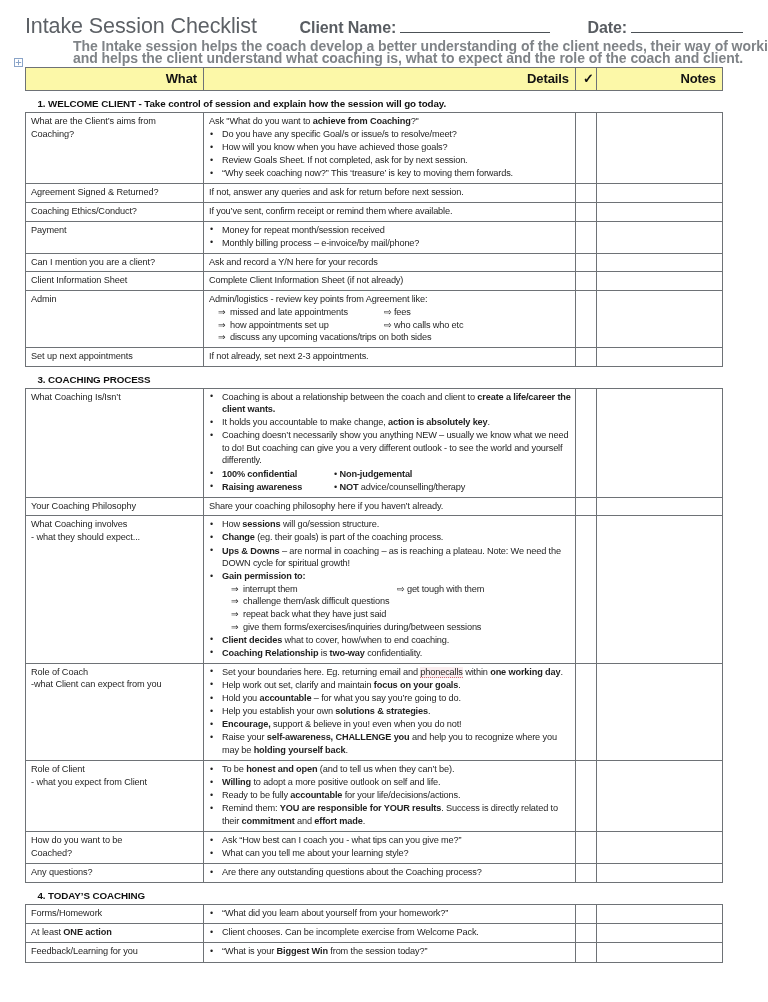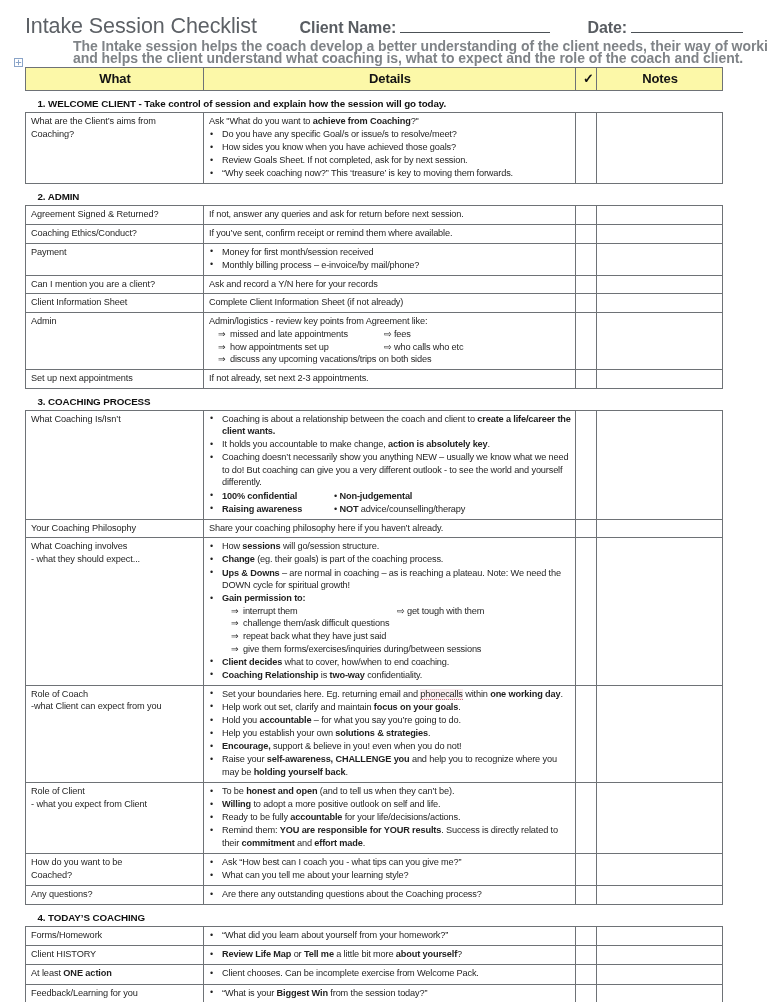--- a/index.html
+++ b/index.html
@@ -115,21 +115,21 @@
   col.c-det    { width: 372px; }
   col.c-chk    { width: 21px; }
   col.c-notes  { width: 126px; }
 
   
   tr.head-row th {
     background: #fcf8a8;
     font-size: 13px;
     font-weight: 700;
     padding: 2px 6px 3px 7px;
-    text-align: center;
+    text-align: right;
     line-height: 17px;
     color: #131313;
     letter-spacing: -0.1px;
   }
   th.th-chk { text-align: center; padding-left: 0; padding-right: 0; font-size: 12px; }
 
   
   tr.section-row td {
     border-left: none;
     border-right: none;
@@ -257,49 +257,46 @@
 
       <tr class="section-row">
         <td colspan="4">1. WELCOME CLIENT - Take control of session and explain how the session will go today.</td>
       </tr>
       <tr>
         <td class="what">What are the Client’s aims from Coaching?</td>
         <td class="det">
           <div class="lead">Ask "What do you want to <b>achieve from Coaching</b>?"</div>
           <ul class="b">
             <li>Do you have any specific  Goal/s or issue/s to resolve/meet?</li>
-            <li>How sides  you know when you have achieved  those goals?</li>
+            <li>How will  you know when you have achieved  those goals?</li>
             <li>Review Goals Sheet. If not completed, ask for by next session.</li>
             <li>“Why seek  coaching  now?” This ‘treasure’  is key to moving them forwards.</li>
           </ul>
         </td>
         <td class="chk"></td>
         <td class="notes"></td>
       </tr>
 
-      <tr class="section-row">
-        <td colspan="4">2. ADMIN</td>
-      </tr>
       <tr>
         <td class="what">Agreement Signed &amp; Returned?</td>
         <td class="det">If not, answer any queries and ask for return before next session.</td>
         <td class="chk"></td>
         <td class="notes"></td>
       </tr>
       <tr>
         <td class="what">Coaching Ethics/Conduct?</td>
         <td class="det">If you’ve sent, confirm receipt or remind them where available.</td>
         <td class="chk"></td>
         <td class="notes"></td>
       </tr>
       <tr>
         <td class="what">Payment</td>
         <td class="det">
           <ul class="b">
-            <li>Money for first month/session  received</li>
+            <li>Money for repeat month/session  received</li>
             <li>Monthly billing process – e-invoice/by  mail/phone?</li>
           </ul>
         </td>
         <td class="chk"></td>
         <td class="notes"></td>
       </tr>
       <tr>
         <td class="what">Can I mention you are a client?</td>
         <td class="det">Ask and record a Y/N here for your records</td>
         <td class="chk"></td>
@@ -470,30 +467,20 @@
         <td class="what">Forms/Homework</td>
         <td class="det">
           <ul class="b">
             <li>“What did you learn  about yourself from your homework?”</li>
           </ul>
         </td>
         <td class="chk"></td>
         <td class="notes"></td>
       </tr>
       <tr>
-        <td class="what">Client HISTORY</td>
-        <td class="det">
-          <ul class="b">
-            <li><b>Review Life Map</b> or <b>Tell me</b> a little bit more <b>about yourself</b>?</li>
-          </ul>
-        </td>
-        <td class="chk"></td>
-        <td class="notes"></td>
-      </tr>
-      <tr>
         <td class="what">At least <b>ONE action</b></td>
         <td class="det">
           <ul class="b">
             <li>Client chooses.  Can be incomplete  exercise  from Welcome  Pack.</li>
           </ul>
         </td>
         <td class="chk"></td>
         <td class="notes"></td>
       </tr>
       <tr>

